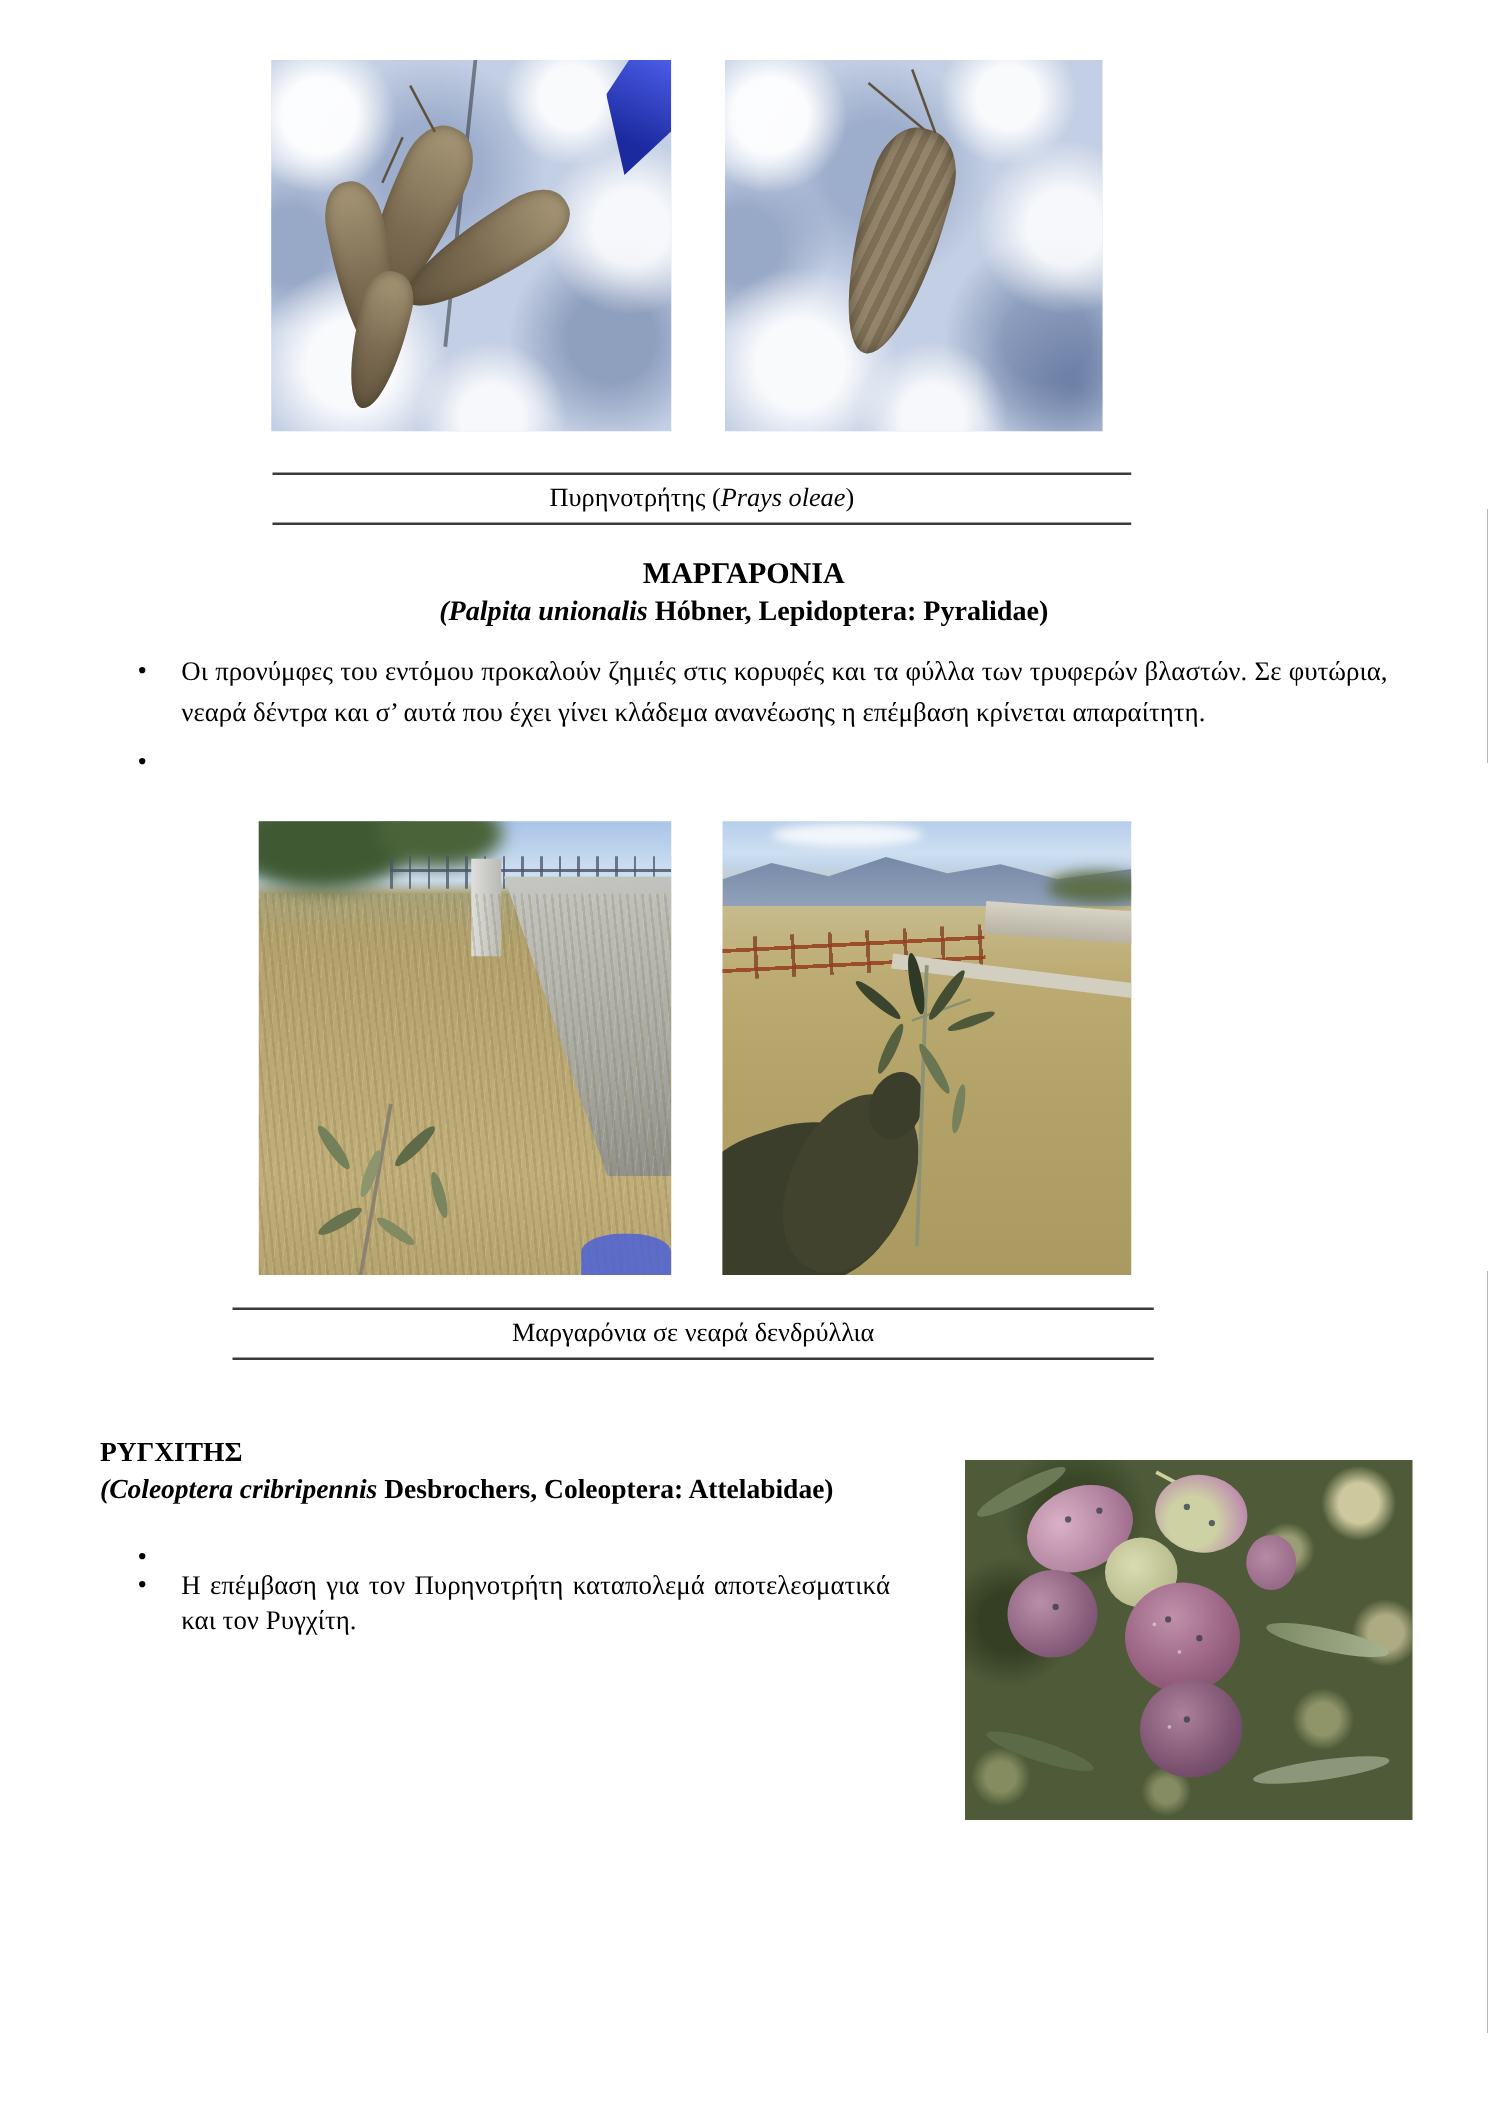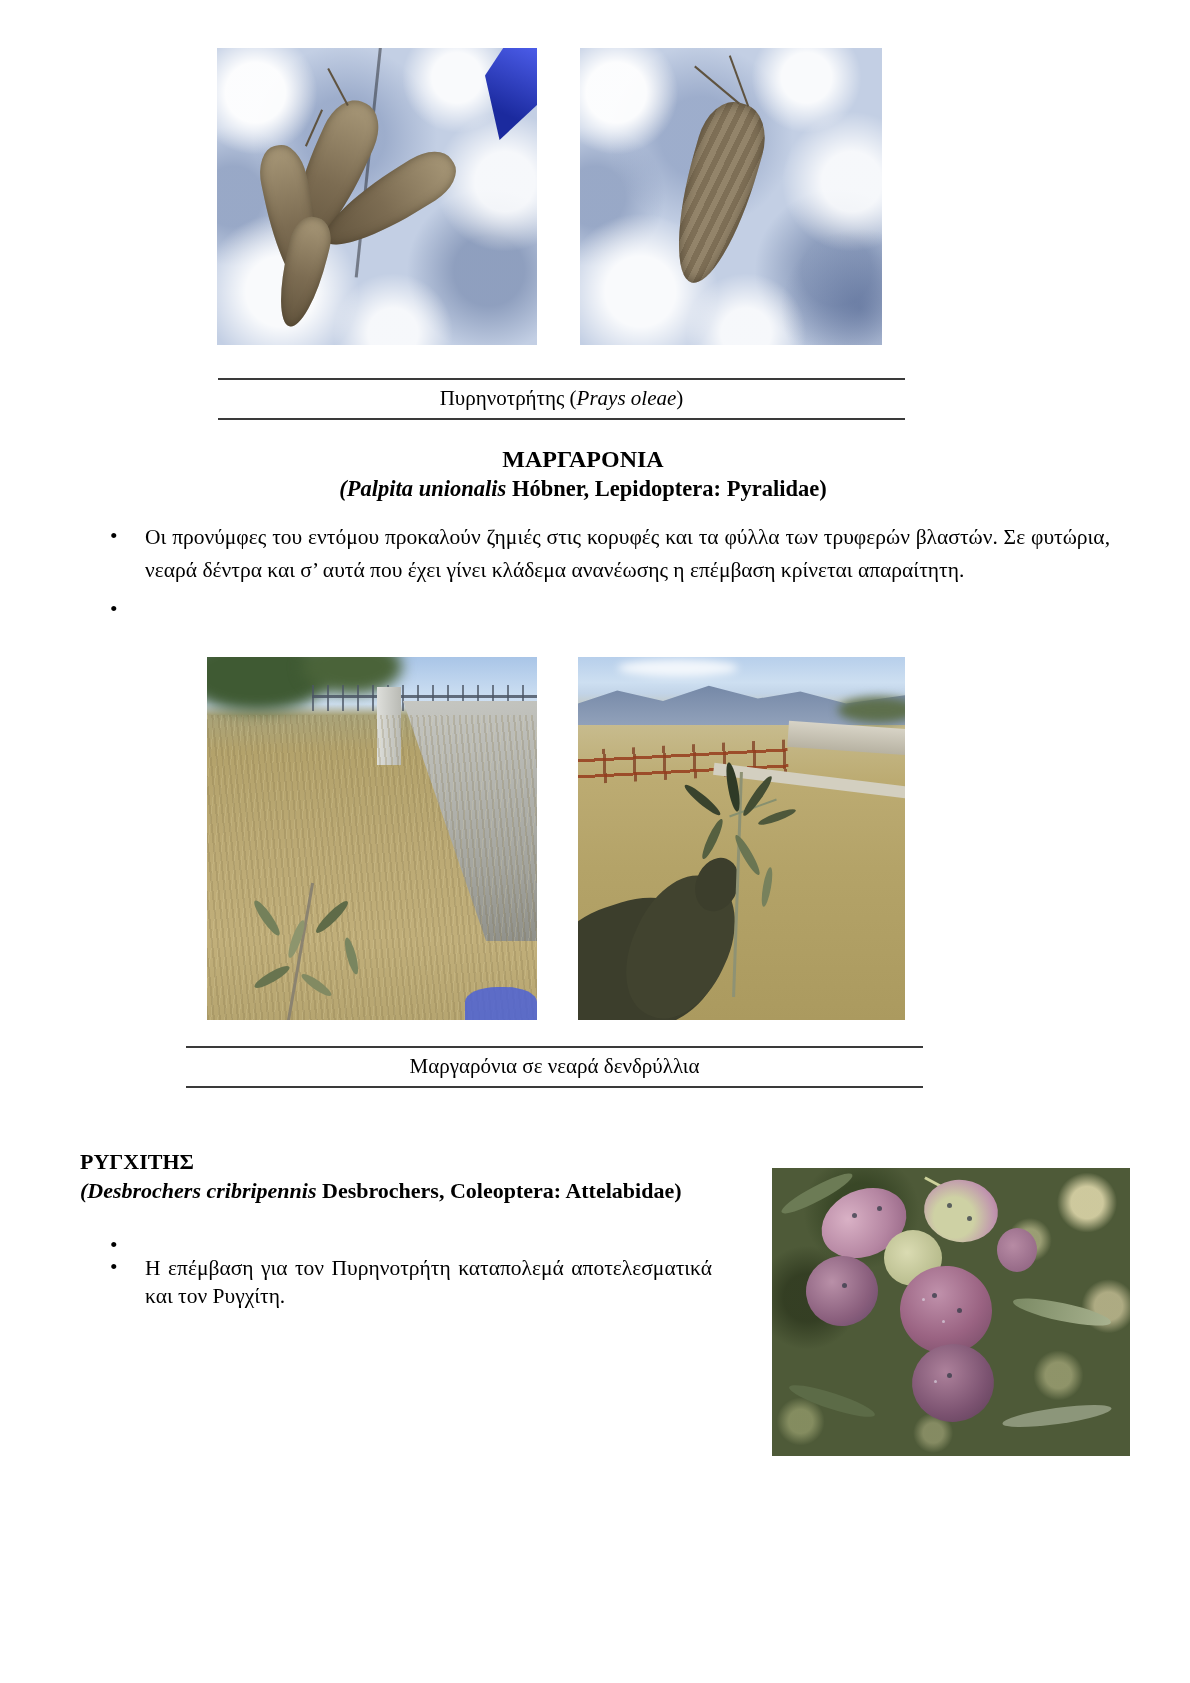--- a/index.html
+++ b/index.html
@@ -61,21 +61,21 @@
     <div class="s" style="left:200px;top:180px;width:160px;height:160px;background:radial-gradient(circle,rgba(75,95,140,.55),rgba(75,95,140,0) 70%);"></div>
     <div class="moth2" style="left:104px;top:52px;width:66px;height:186px;transform:rotate(16deg);"></div>
     <div class="ant" style="left:136px;top:8px;height:58px;transform:rotate(-50deg);"></div>
     <div class="ant" style="left:158px;top:6px;height:54px;transform:rotate(-20deg);"></div>
   </div>
 
   <div class="cap" style="left:218px;top:352px;width:687px;">
     <span>Πυρηνοτρήτης (</span><span class="it">Prays oleae</span><span>)</span>
   </div>
 
-  <div class="h-center" style="left:68px;top:444px;width:1030px;text-align:center;">
+  <div class="h-center" style="left:80px;top:444px;width:1030px;text-align:center;">
     <div class="h-title">ΜΑΡΓΑΡΟΝΙΑ</div>
     <div class="h-sub"><span class="it b">(Palpita unionalis</span><span class="b"> Hóbner, Lepidoptera: Pyralidae)</span></div>
   </div>
 
   <div class="bullets" style="left:80px;top:521px;width:1030px;">
     <div class="bullet ba">
       <span class="mark">•</span>
       <span>Οι προνύμφες του εντόμου προκαλούν ζημιές στις κορυφές και τα φύλλα των τρυφερών βλαστών. Σε φυτώρια, νεαρά δέντρα και σ’ αυτά που έχει γίνει κλάδεμα ανανέωσης η επέμβαση κρίνεται απαραίτητη.</span>
     </div>
     <div class="bullet ba">
@@ -120,21 +120,21 @@
     <div class="leaf" style="left:165px;top:175px;width:9px;height:46px;transform:rotate(-30deg);background:#6a7552;"></div>
     <div class="leaf" style="left:185px;top:210px;width:8px;height:40px;transform:rotate(10deg);background:#77815c;"></div>
   </div>
 
   <div class="cap" style="left:186px;top:1020px;width:737px;">
     <span>Μαργαρόνια σε νεαρά δενδρύλλια</span>
   </div>
 
   <div class="h-left" style="left:80px;top:1147px;width:660px;">
     <div>ΡΥΓΧΙΤΗΣ</div>
-    <div><span class="it b">(Desbrochers cribripennis</span><span class="b"> Desbrochers, Coleoptera: Attelabidae)</span></div>
+    <div><span class="it b">(Coleoptera cribripennis</span><span class="b"> Desbrochers, Coleoptera: Attelabidae)</span></div>
   </div>
 
   <div class="bullets" style="left:80px;top:1232px;width:632px;">
     <div class="bullet bb">
       <span class="mark">•</span>
     </div>
     <div class="bullet bb">
       <span class="mark">•</span>
       <span>Η επέμβαση για τον Πυρηνοτρήτη καταπολεμά αποτελεσματικά και τον Ρυγχίτη.</span>
     </div>

